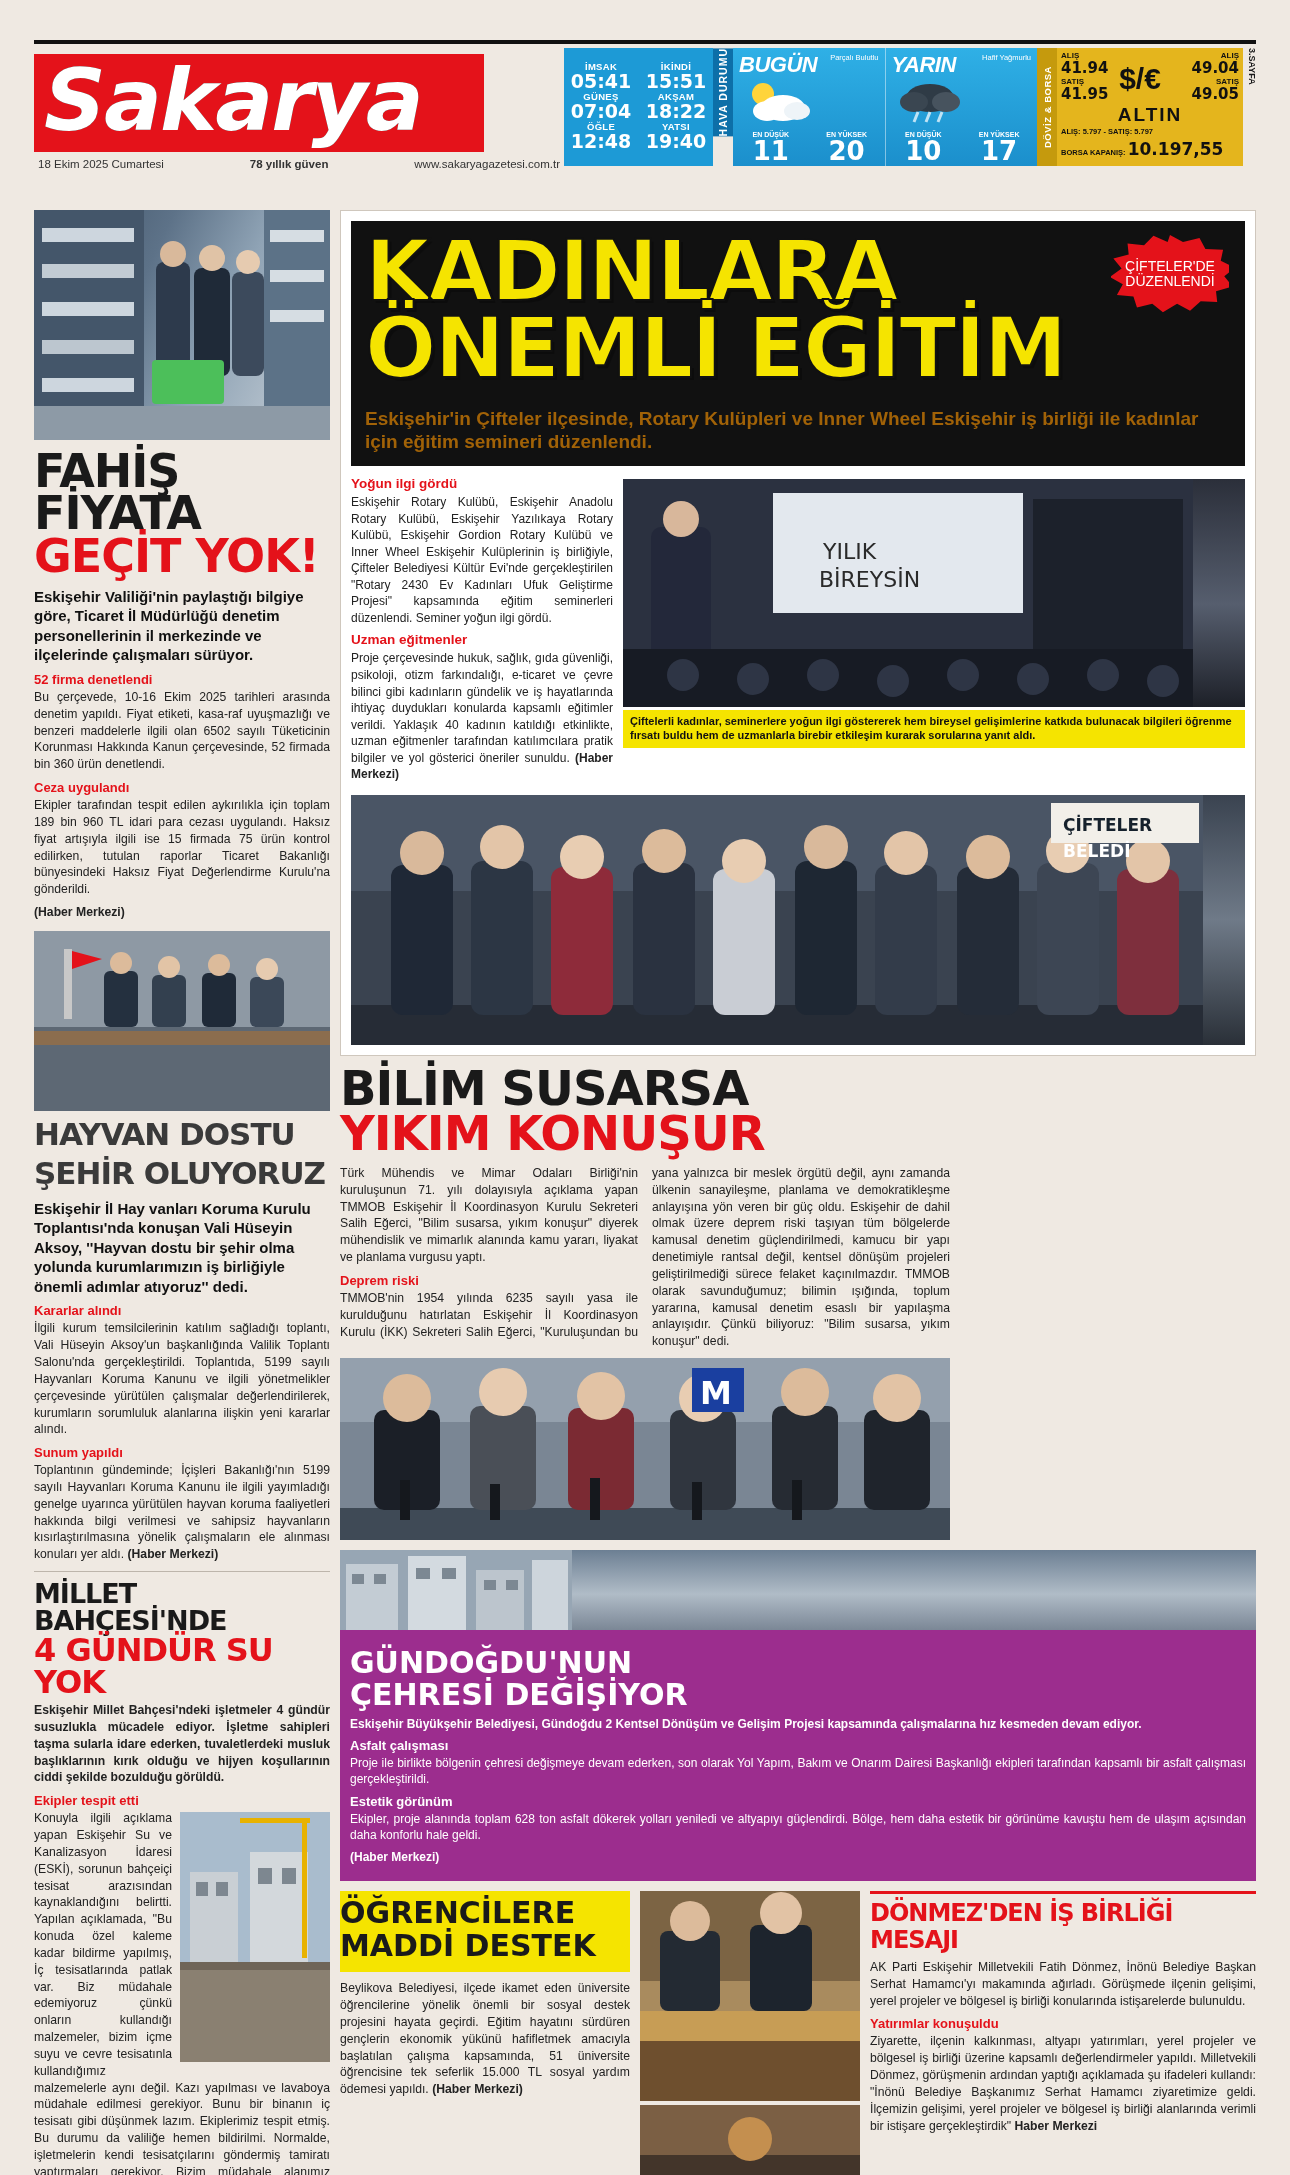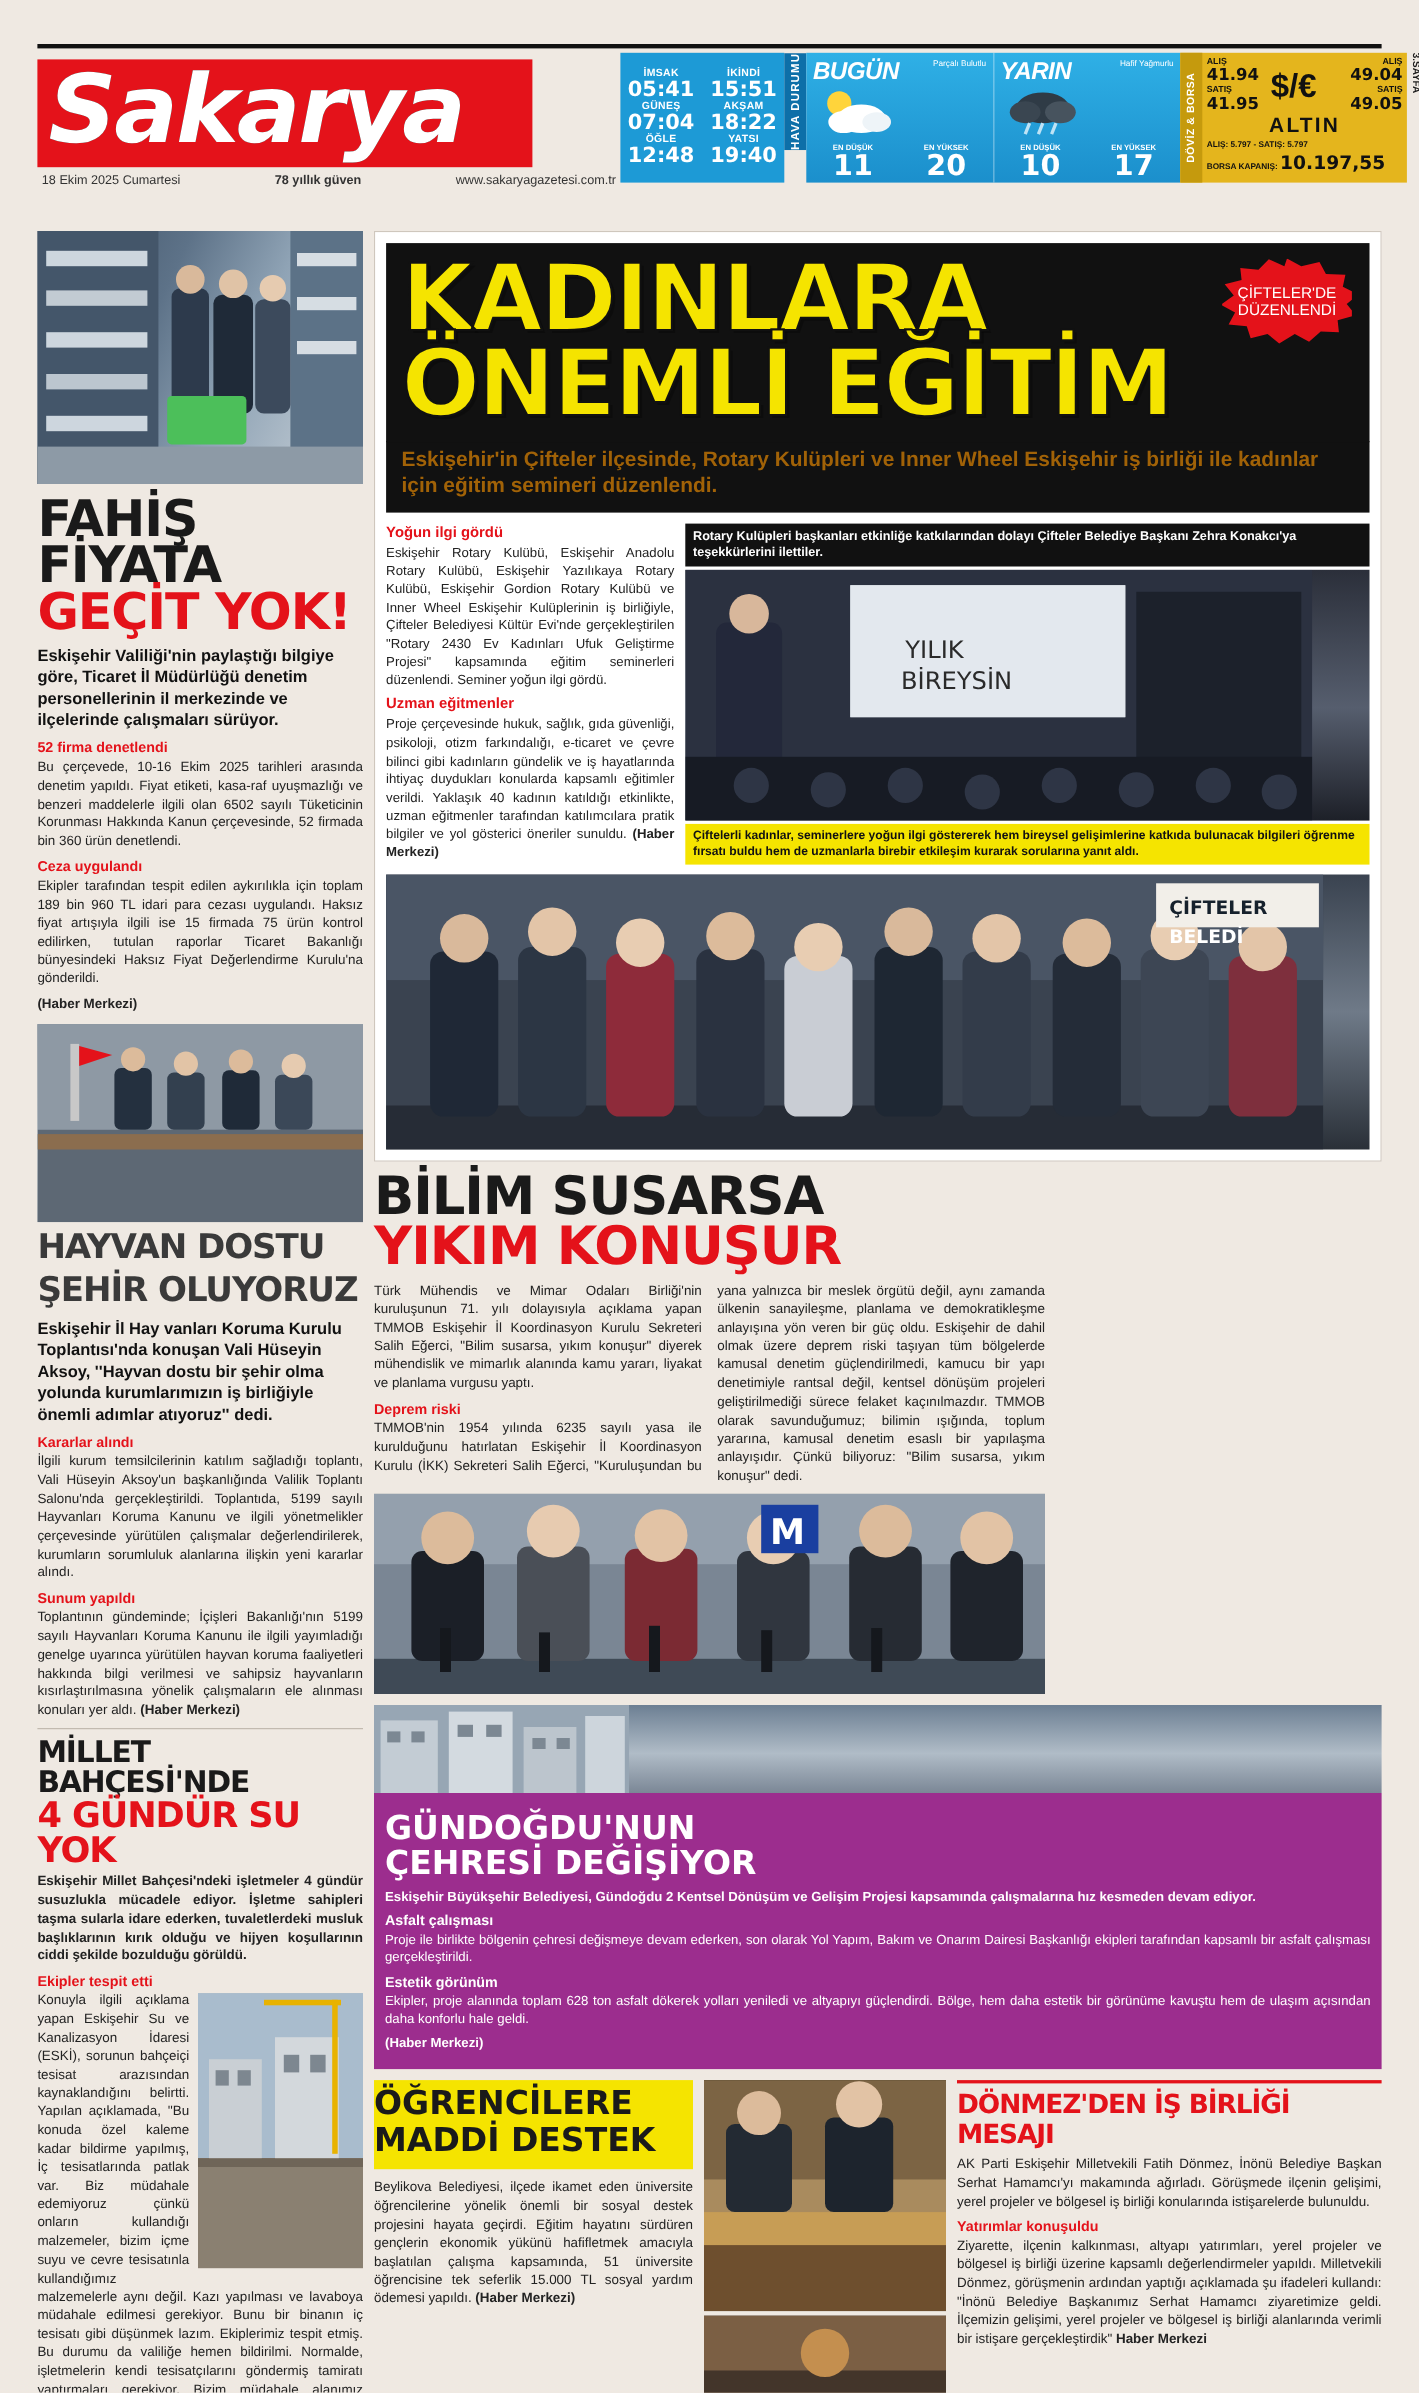--- a/index.html
+++ b/index.html
@@ -58,21 +58,21 @@
     width:149px; background:#1d9ad6; color:#fff;
     display:flex; flex-direction:column; justify-content:center;
     padding:4px 6px;
   }
   .prayer-row { display:flex; justify-content:space-between; line-height:1.05; }
   .prayer-lbl { font-size:9.5px; font-weight:bold; letter-spacing:.3px; }
   .prayer-val { font-size:19px; font-weight:bold; font-family:"DejaVu Sans", sans-serif; }
   .prayer-col { width:62px; text-align:center; }
 
   .weather {
-    width:340px;
+    width:304px;
     background:linear-gradient(180deg,#2fb0e6 0%, #1b8fcc 100%);
     color:#fff; display:flex;
   }
   .w-half { flex:1; position:relative; padding:4px 6px; }
   .w-half + .w-half { border-left:1px solid rgba(255,255,255,.45); }
   .w-day { font-size:22px; font-weight:bold; font-style:italic; letter-spacing:-.5px; }
   .w-cond { position:absolute; right:6px; top:6px; font-size:7.5px; text-align:right; line-height:1.15; }
   .w-icon { position:absolute; left:10px; top:30px; }
   .w-temps { position:absolute; bottom:2px; left:0; right:0; display:flex; }
   .w-t { flex:1; text-align:center; }
@@ -458,21 +458,20 @@
 
         <div class="main-cols">
           <div class="mc-text">
             <div class="sub-kick">Yoğun ilgi gördü</div>
             <p class="body" style="font-size:12px;">Eskişehir Rotary Kulübü, Eskişehir Anadolu Rotary Kulübü, Eskişehir Yazılıkaya Rotary Kulübü, Eskişehir Gordion Rotary Kulübü ve Inner Wheel Eskişehir Kulüplerinin iş birliğiyle, Çifteler Belediyesi Kültür Evi'nde gerçekleştirilen "Rotary 2430 Ev Kadınları Ufuk Geliştirme Projesi" kapsamında eğitim seminerleri düzenlendi. Seminer yoğun ilgi gördü.</p>
             <div class="sub-kick">Uzman eğitmenler</div>
             <p class="body" style="font-size:12px;"><span>Proje çerçevesinde hukuk, sağlık, gıda güvenliği, psikoloji, otizm farkındalığı, e-ticaret ve çevre bilinci gibi kadınların gündelik ve iş hayatlarında ihtiyaç duydukları konularda kapsamlı eğitimler verildi. Yaklaşık 40 kadının katıldığı etkinlikte, uzman eğitmenler tarafından katılımcılara pratik bilgiler ve yol gösterici öneriler sunuldu.</span> <span class="src">(Haber Merkezi)</span></p>
           </div>
 
           <div class="mc-photos">
-            <div class="caption">Rotary Kulüpleri başkanları etkinliğe katkılarından dolayı Çifteler Belediye Başkanı Zehra Konakcı'ya teşekkürlerini ilettiler.</div>
             <div class="photo ph-hall" style="height:228px;margin-top:3px;">
               <svg width="570" height="228" viewBox="0 0 570 228" preserveAspectRatio="none" style="position:absolute;inset:0">
                 <rect x="0" y="0" width="570" height="228" fill="#2b3140"></rect>
                 <rect x="150" y="14" width="250" height="120" fill="#cfd6de"></rect>
                 <rect x="150" y="14" width="250" height="120" fill="#e3e8ee"></rect>
                 <text x="200" y="80" font-family="DejaVu Sans" font-size="22" fill="#2a2a2a">YILIK</text>
                 <text x="196" y="108" font-family="DejaVu Sans" font-size="22" fill="#2a2a2a">BİREYSİN</text>
                 <rect x="410" y="20" width="150" height="190" fill="#1c212b"></rect>
                 <rect x="28" y="48" width="60" height="150" rx="10" fill="#23283a"></rect>
                 <circle cx="58" cy="40" r="18" fill="#d8b79b"></circle>

